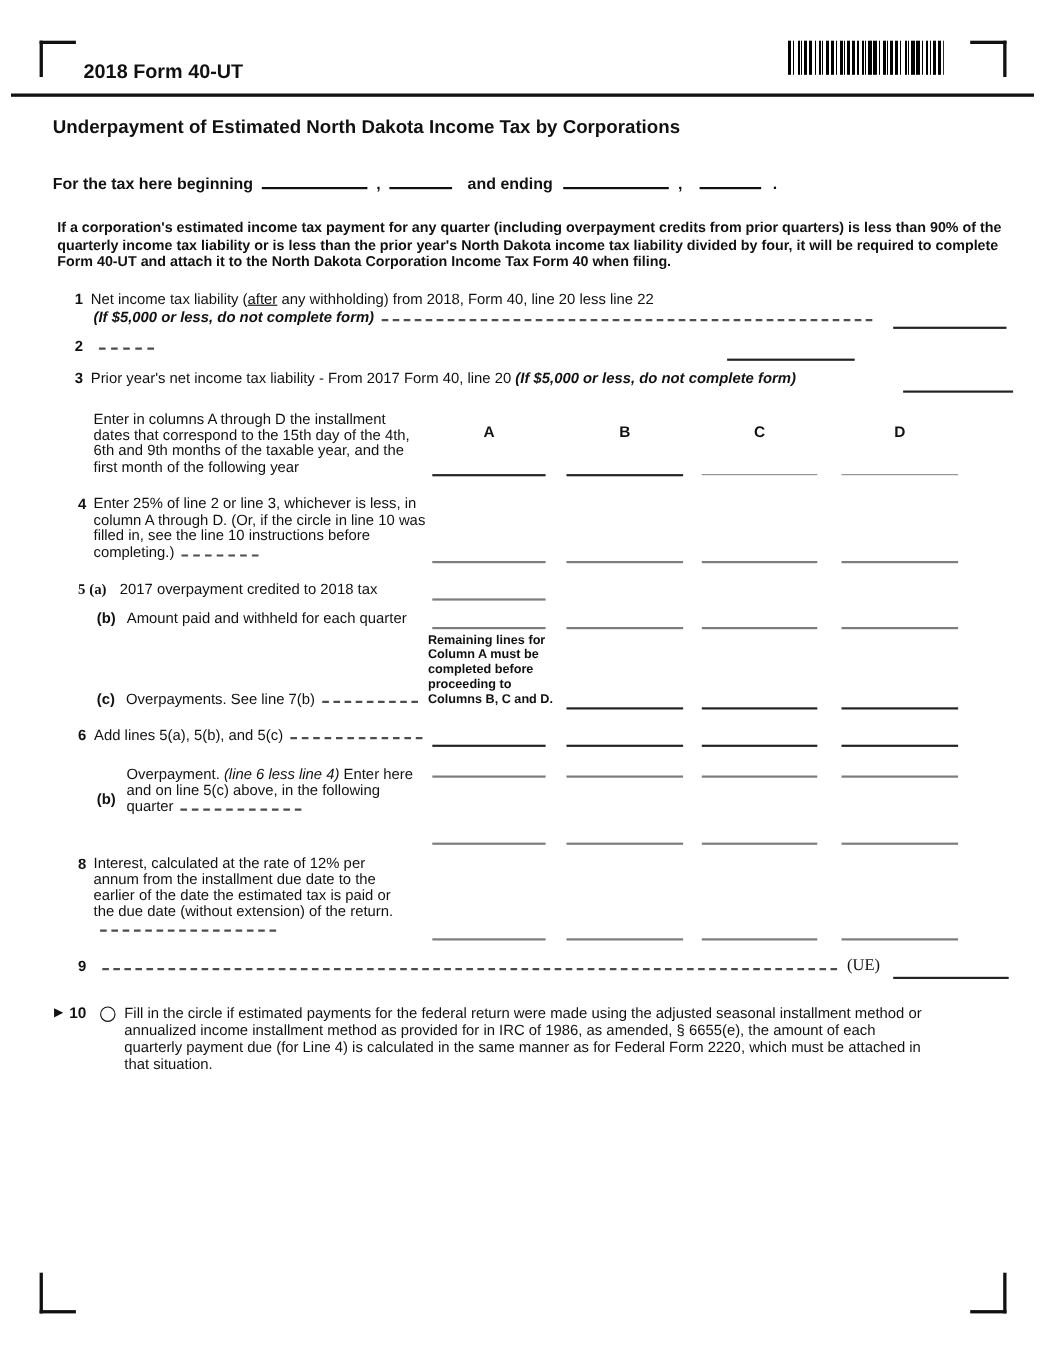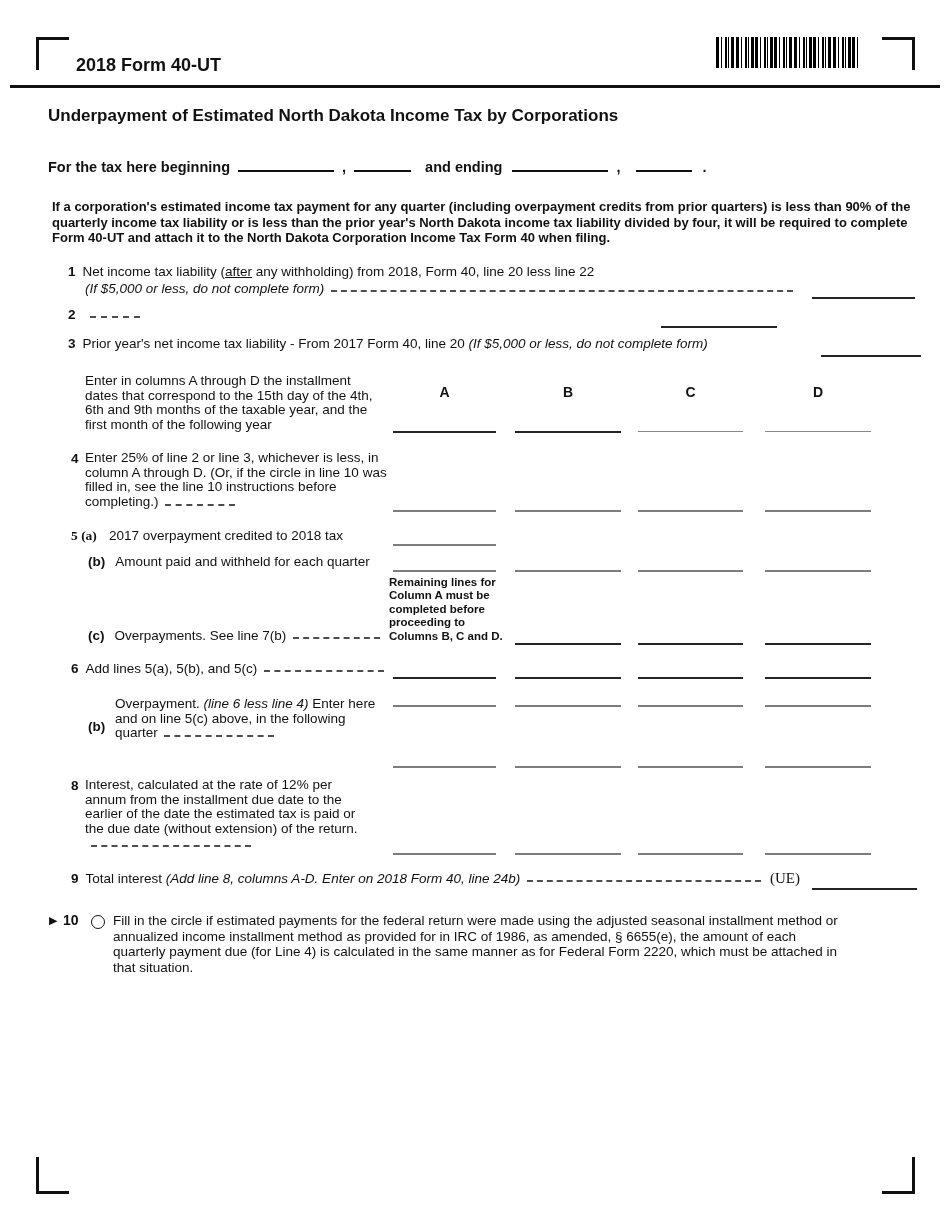--- a/index.html
+++ b/index.html
@@ -1,20 +1,20 @@
 <!DOCTYPE html>
 <html><head>
 <meta charset="utf-8">
 <style>
   html,body{margin:0;padding:0;background:#e8e8e8;}
   .page{position:relative;width:950px;height:1230px;background:#ffffff;
         font-family:"Liberation Sans",sans-serif;color:#111;overflow:hidden;}
   .abs{position:absolute;}
   .b{font-weight:bold;}
-  .bi{font-weight:normal;font-style:italic;text-align:center;}
+  .bi{font-weight:bold;font-style:italic;text-align:center;}
   .it{font-style:italic;}
   .u{text-decoration:underline;}
   .fs13{font-size:13.5px;}
   .lrow{position:absolute;display:flex;align-items:baseline;font-size:13.5px;white-space:nowrap;}
   .num{font-weight:bold;margin-right:7px;white-space:pre;}
   .lead{flex:1 1 auto;height:0;border-bottom:2px dashed #4d4d4d;align-self:flex-end;
         margin:0 4px 4px 7px;min-width:12px;}
   .ilead{display:inline-block;height:3px;border-bottom:2px dashed #4d4d4d;margin-left:6px;}
   .blank{position:absolute;border-top:2px solid #242424;height:0;}
   .blank.thin{border-top:1px solid #8a8a8a;}
@@ -158,21 +158,20 @@
   <div class="mlbl" style="left:85px;top:778px;width:280px;">
     <span>Interest, calculated at the rate of 12% per annum from the installment due date to the earlier of the date the estimated tax is paid or the due date (without extension) of the return.</span><span class="ilead" style="width:160px;"></span>
   </div>
   <div class="blank gray" style="left:393px;top:853px;width:103px;"></div>
   <div class="blank gray" style="left:515px;top:853px;width:106px;"></div>
   <div class="blank gray" style="left:638px;top:853px;width:105px;"></div>
   <div class="blank gray" style="left:765px;top:853px;width:106px;"></div>
 
   <div class="lrow" style="left:71px;top:871px;width:694px;">
     <span class="num">9</span>
-    <span><span>Total interest </span><span class="it">(Add line 8, columns A-D.  Enter on 2018 Form 40, line 24b)</span></span>
     <span class="lead"></span>
   </div>
   <div class="abs ue" style="left:770px;top:870px;">(UE)</div>
   <div class="blank" style="left:812px;top:888px;width:105px;"></div>
 
   <div class="abs" style="left:49px;top:914px;font-size:11px;">▶</div>
   <div class="abs b" style="left:63px;top:912px;font-size:14px;">10</div>
   <div class="circle" style="left:91px;top:915px;"></div>
   <div class="mlbl" style="left:113px;top:913px;width:735px;line-height:15.6px;">Fill in the circle if estimated payments for the federal return were made using the adjusted seasonal installment method or annualized income installment method as provided for in IRC of 1986, as amended, § 6655(e), the amount of each quarterly payment due (for Line 4) is calculated in the same manner as for Federal Form 2220, which must be attached in that situation.</div>
 

